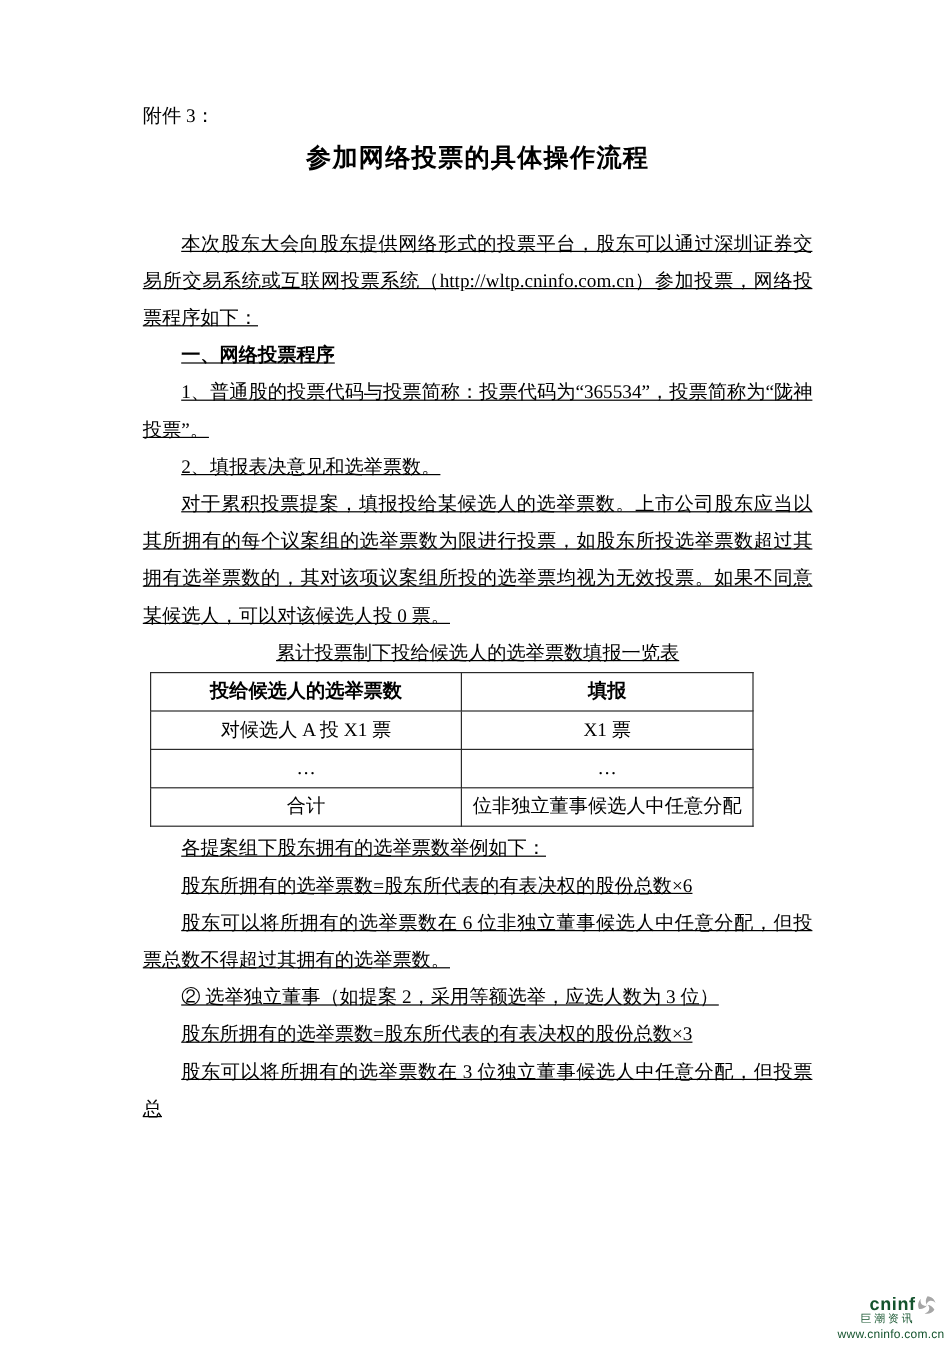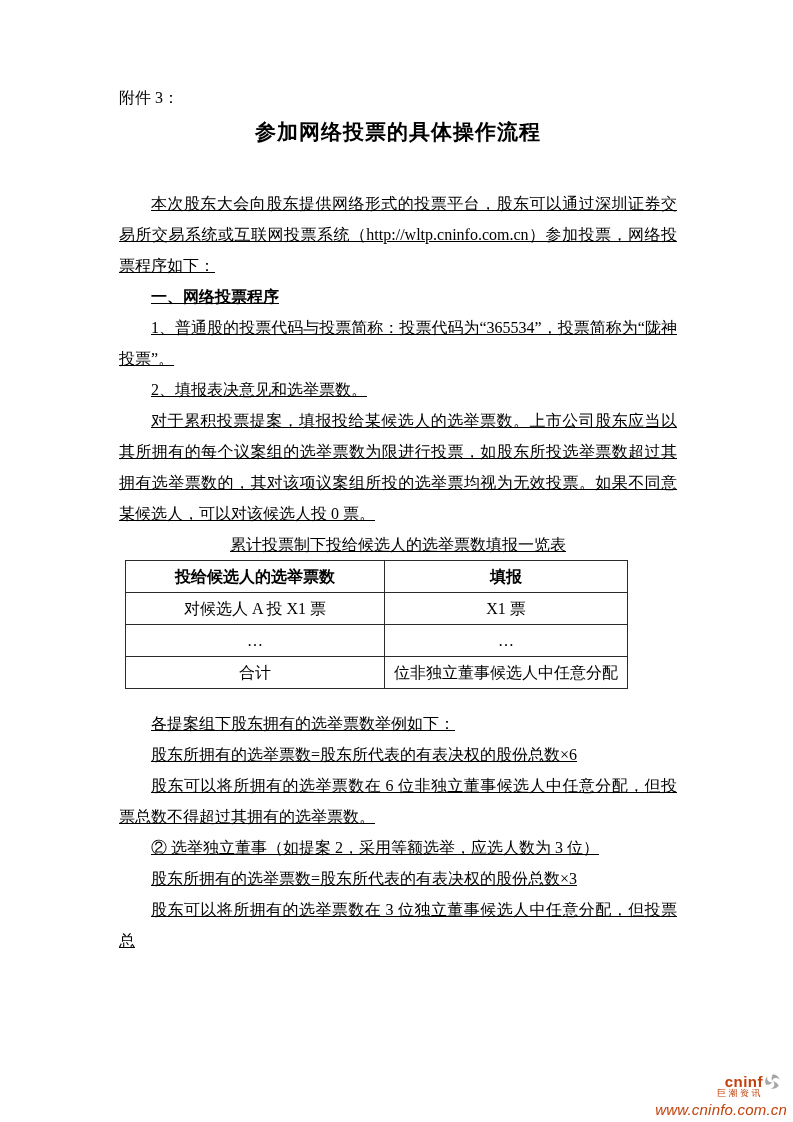--- a/index.html
+++ b/index.html
@@ -61,25 +61,25 @@
     padding:0 4px;
     text-align:center;
     vertical-align:middle;
     font-size:16px;
     line-height:20px;
   }
   .vote-table th {
     font-family:"Liberation Sans","DejaVu Sans",sans-serif;
     font-weight:700;
   }
-  .examples { margin-top:19px; }
+  .examples { margin-top:3px; }
   .cninfo-logo {
     position:absolute;
     right:6px; bottom:4px;
-    color:#c2410c;
+    color:#14532d;
     font-family:"Liberation Sans","DejaVu Sans",sans-serif;
     text-align:right;
     margin-left:20px;
   }
   .brand-row {
     display:flex;
     align-items:center;
     justify-content:flex-end;
     gap:1px;
     margin-right:6px;
@@ -89,24 +89,23 @@
     font-weight:700;
     letter-spacing:0.5px;
   }
   .swirl { display:block; }
   .brand-cn {
     font-size:9px;
     letter-spacing:2.5px;
     margin:-3px 24px 0 0;
   }
   .brand-url {
-    font-size:15px;
+    font-size:10px;
     letter-spacing:0.2px;
     margin-top:1px;
-    font-style:italic;
   }
 </style>
 </head>
 <body>
 
 <div class="page">
   <div class="content">
 
     <div class="attachment-label">附件 3：</div>
 

